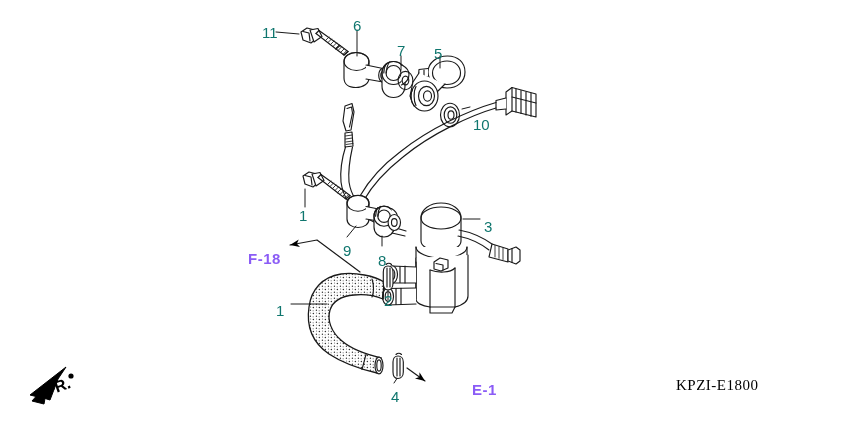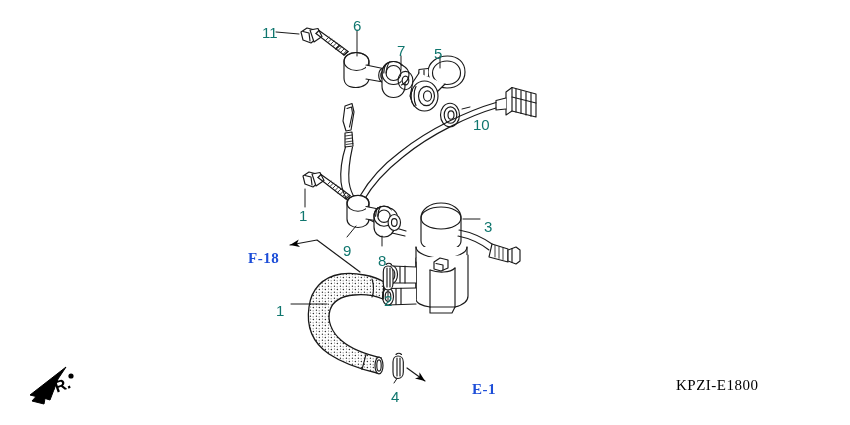--- a/index.html
+++ b/index.html
@@ -2,22 +2,22 @@
 <html><head>
 <meta charset="utf-8">
 <style>
   html,body{margin:0;padding:0;background:#ffffff;}
   body{width:850px;height:425px;overflow:hidden;
        font-family:"Liberation Sans", sans-serif;}
   #page{position:relative;width:850px;height:425px;background:#fff;}
   svg#diagram{position:absolute;left:0;top:0;width:850px;height:425px;}
   .lbl{position:absolute;font-family:"Liberation Sans",sans-serif;
        font-size:15px;color:#0f766e;white-space:nowrap;line-height:1;}
-  .reflbl{position:absolute;font-family:Liberation Serif, serif;
-       font-size:15px;font-weight:bold;color:#1d4ed8;white-space:nowrap;
+  .reflbl{position:absolute;font-family:Liberation Sans, sans-serif;
+       font-size:15px;font-weight:bold;color:#8b5cf6;white-space:nowrap;
        letter-spacing:0.5px;line-height:1;}
   .codelbl{position:absolute;font-family:"Liberation Serif",serif;
        font-size:15px;color:#000;white-space:nowrap;letter-spacing:0.5px;
        line-height:1;}
   .frlbl{position:absolute;font-family:"Liberation Sans",sans-serif;
        font-size:16px;font-weight:bold;color:#000;white-space:nowrap;
        transform:rotate(-20deg);transform-origin:left top;line-height:1;}
 </style>
 </head>
 <body>

